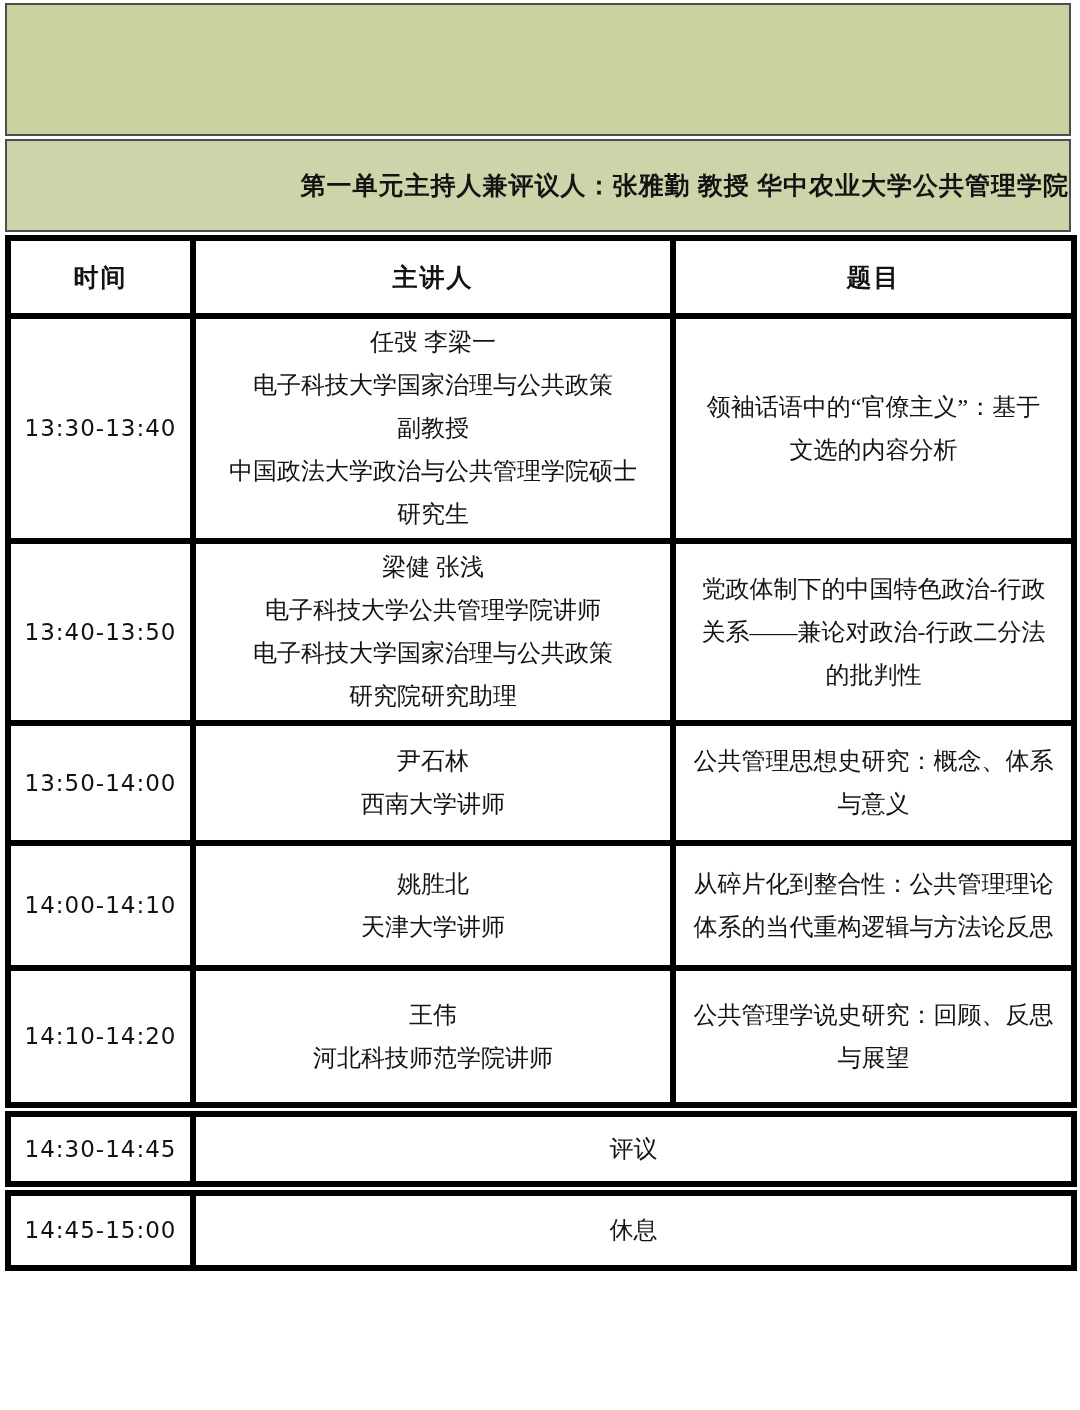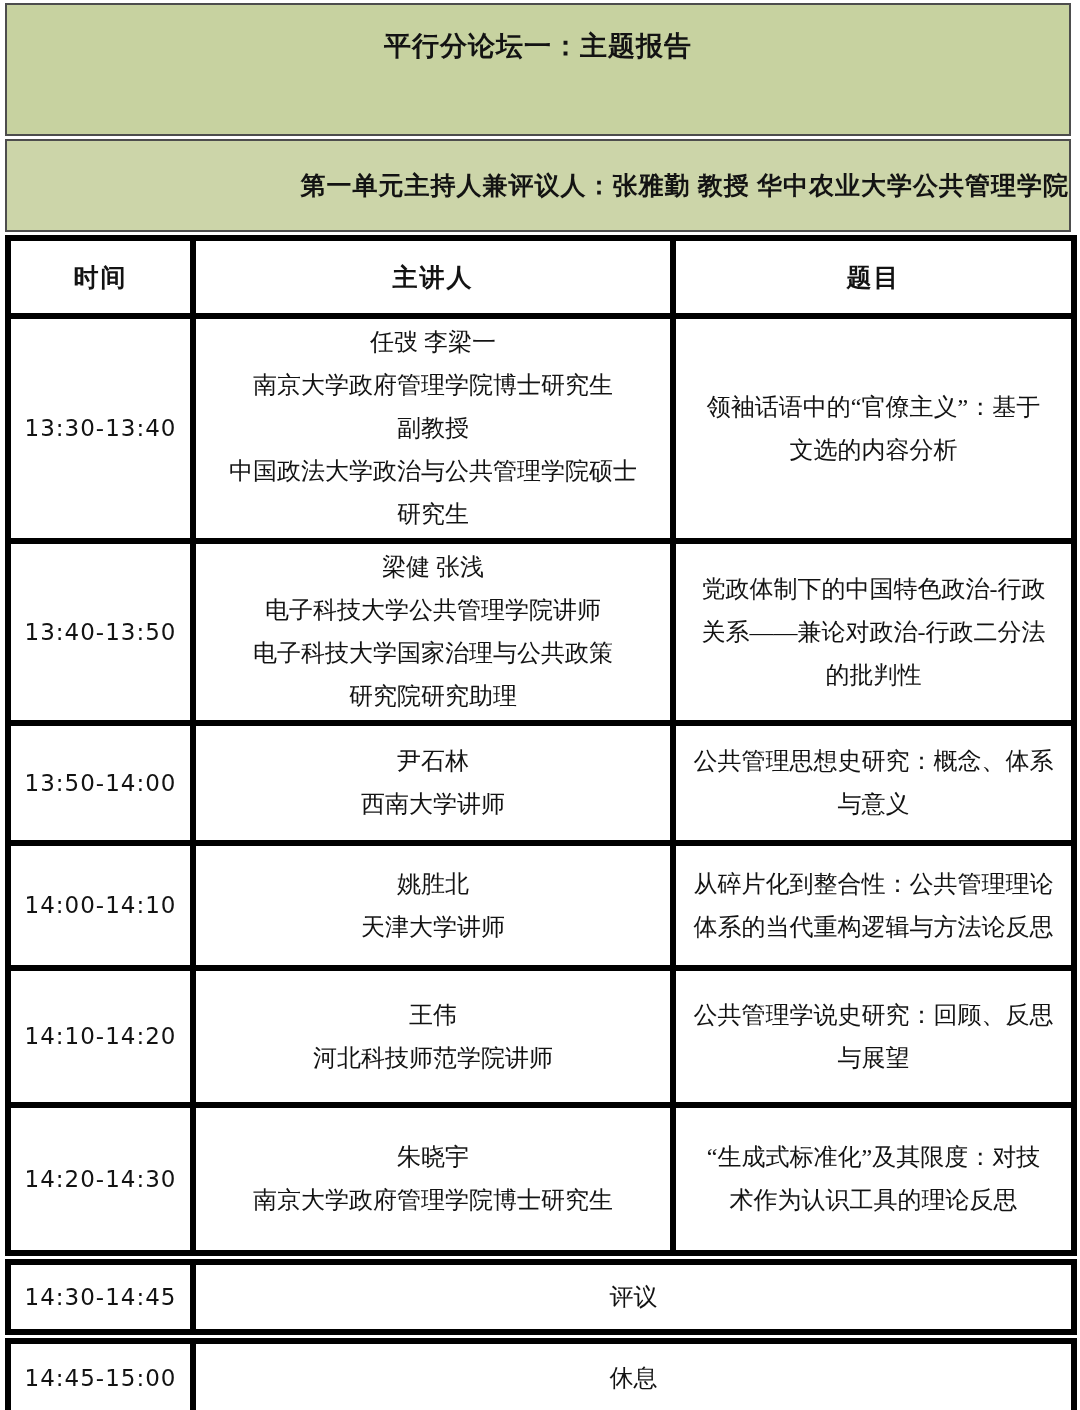--- a/index.html
+++ b/index.html
@@ -77,21 +77,20 @@
   tr.h-r6{height:148px;}
   table.closing-1 tr{height:70px;}
   table.closing-2 tr{height:75px;}
 </style>
 </head>
 <body>
 
 <div class="sheet">
 
   <section class="band band-title">
-    <div class="band-line">平行分论坛一：主题报告</div>
   </section>
 
   <section class="band band-chair">
     <div>第一单元主持人兼评议人：张雅勤 教授 华中农业大学公共管理学院</div>
   </section>
 
   <table class="main">
     <colgroup>
       <col style="width:185px">
       <col style="width:480px">
@@ -101,21 +100,21 @@
       <tr>
         <th>时间</th>
         <th>主讲人</th>
         <th>题目</th>
       </tr>
     </thead>
     <tbody>
       <tr class="h-r1">
         <td class="time">13:30-13:40</td>
         <td>任弢 李梁一
-南京大学政府管理学院博士研究生
+电子科技大学国家治理与公共政策
 副教授
 中国政法大学政治与公共管理学院硕士
 研究生</td>
         <td>领袖话语中的“官僚主义”：基于
 文选的内容分析</td>
       </tr>
       <tr class="h-r2">
         <td class="time">13:40-13:50</td>
         <td>梁健 张浅
 电子科技大学公共管理学院讲师
@@ -139,27 +138,20 @@
         <td>从碎片化到整合性：公共管理理论
 体系的当代重构逻辑与方法论反思</td>
       </tr>
       <tr class="h-r5">
         <td class="time">14:10-14:20</td>
         <td>王伟
 河北科技师范学院讲师</td>
         <td>公共管理学说史研究：回顾、反思
 与展望</td>
       </tr>
-      <tr class="h-r6">
-        <td class="time">14:20-14:30</td>
-        <td>朱晓宇
-南京大学政府管理学院博士研究生</td>
-        <td>“生成式标准化”及其限度：对技
-术作为认识工具的理论反思</td>
-      </tr>
     </tbody>
   </table>
 
   <table class="closing closing-1">
     <colgroup>
       <col style="width:185px">
       <col style="width:881px">
     </colgroup>
     <tbody>
       <tr>

